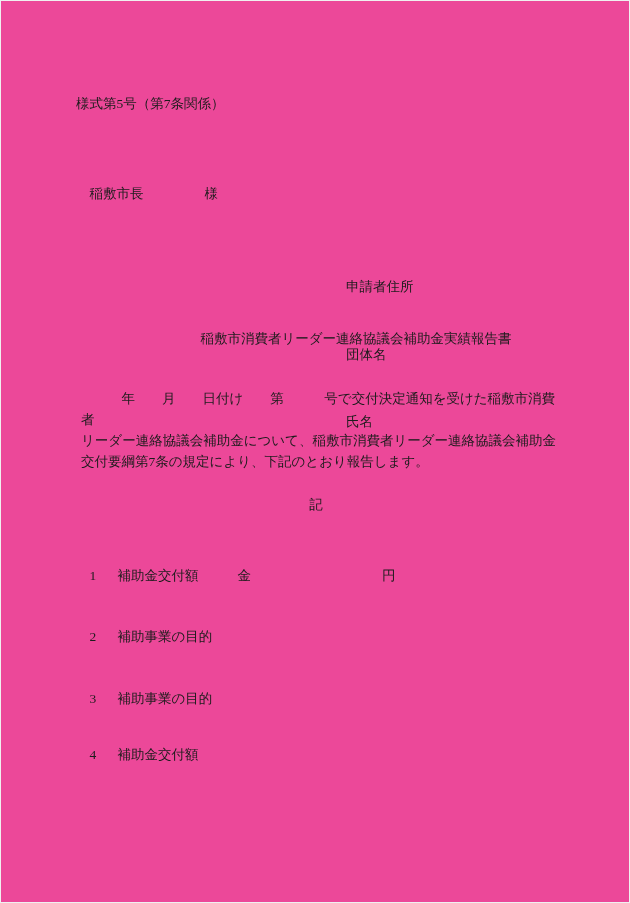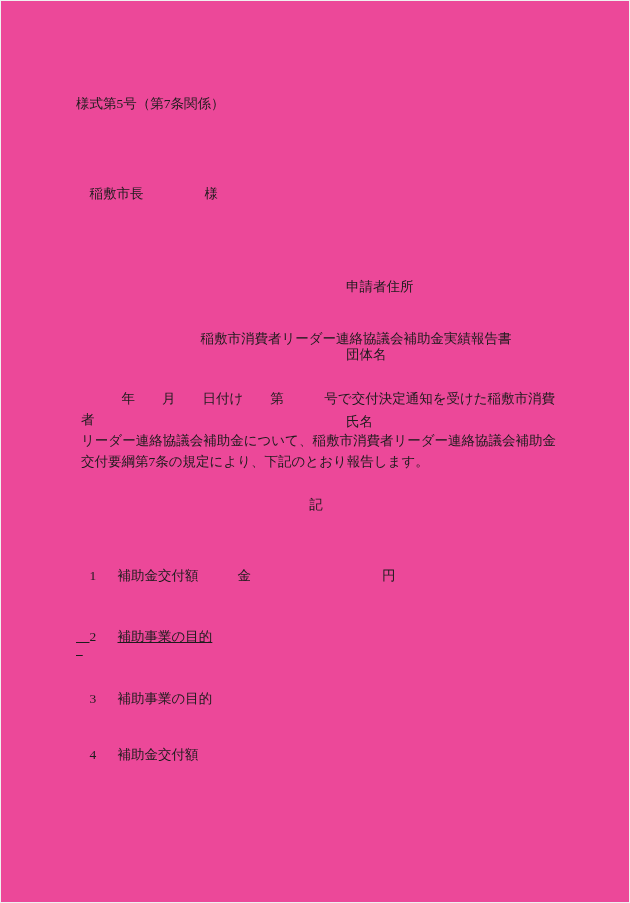--- a/index.html
+++ b/index.html
@@ -37,21 +37,21 @@
 
   .body-text {
     left: 80px; top: 387px; width: 482px;
     line-height: 21px; white-space: pre-line;
   }
 
   .record-marker { left: 75px; top: 497px; width: 480px; text-align: center; }
 
   .item { left: 75px; }
   .item-1 { top: 554px; }
-  .item-2 { top: 615px; text-decoration: underline; }
+  .item-2 { top: 615px; }
   .item-3 { top: 677px; }
   .item-4 { top: 733px; }
   .item .num { display: inline-block; width: 28px; }
   .item .amount-prefix { margin-left: 39px; }
   .item .amount-unit { margin-left: 131px; }
 </style>
 </head>
 <body>
 
 <div class="page">

